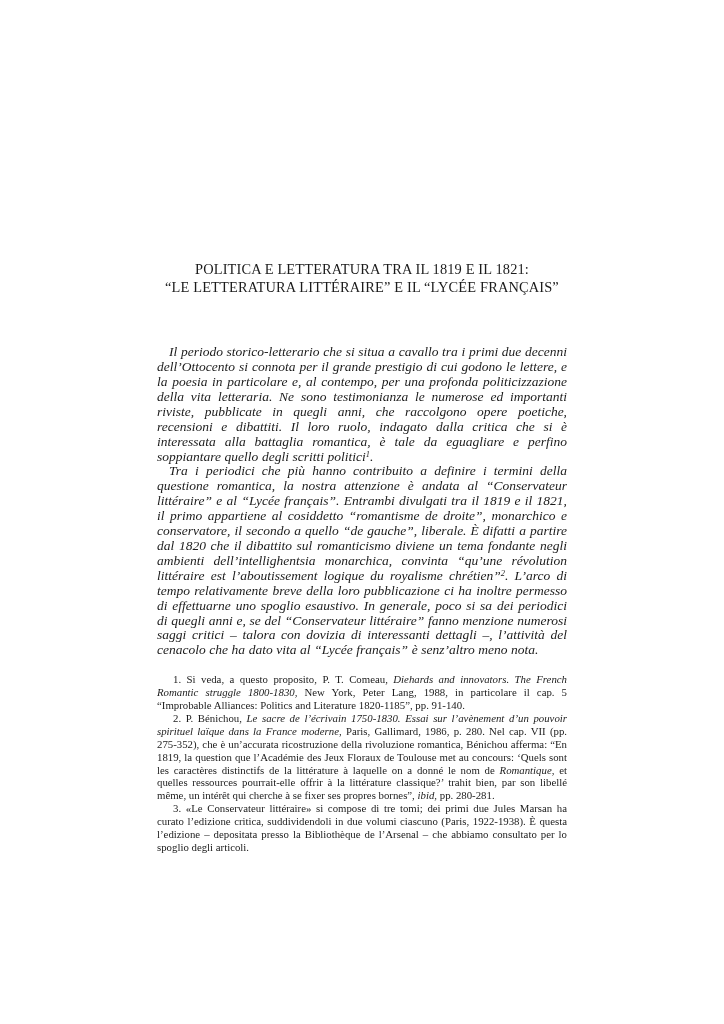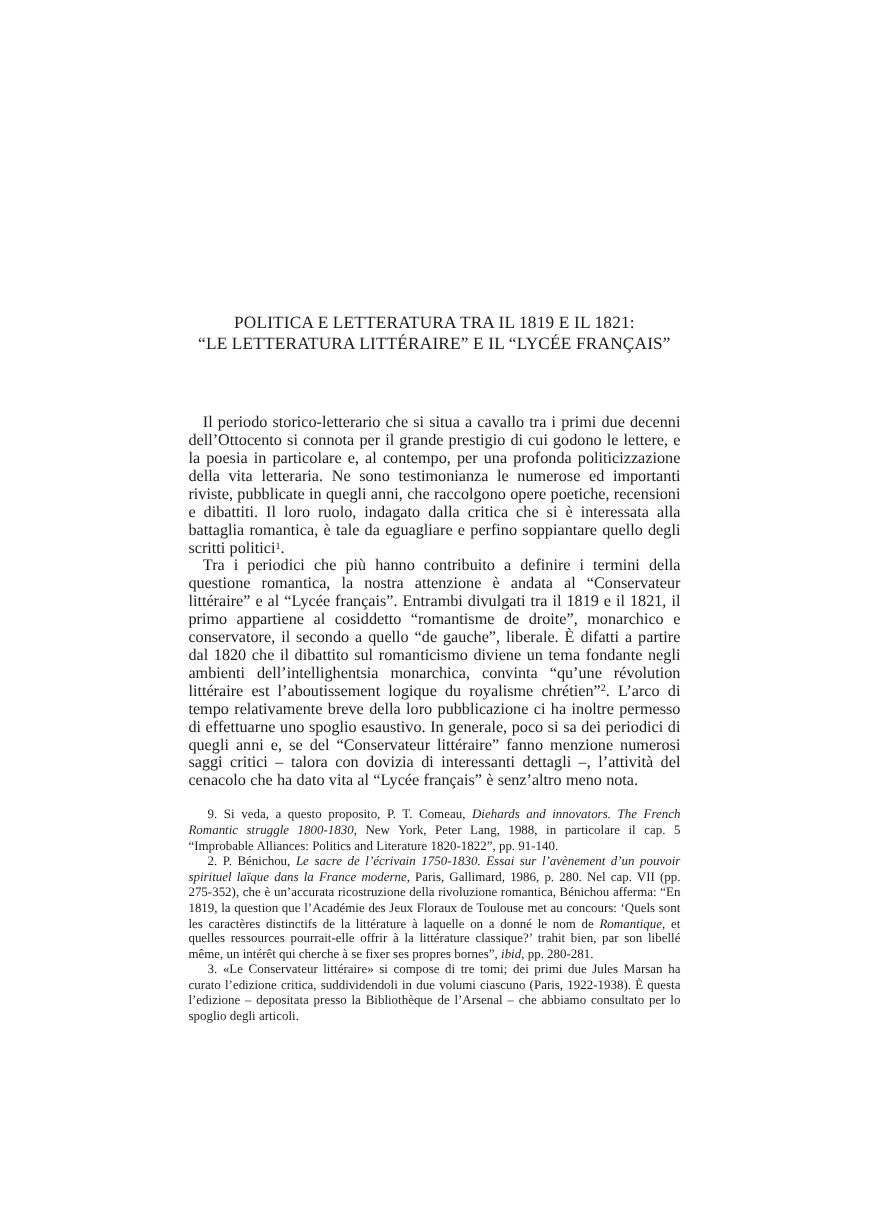--- a/index.html
+++ b/index.html
@@ -29,20 +29,21 @@
     line-height: 17.6px;
     text-align: center;
     letter-spacing: 0.15px;
   }
   .title-line {
     display: block;
     white-space: nowrap;
   }
   .body-text {
     margin-top: 49px;
+    font-style: italic;
   }
   .para {
     margin: 0;
     font-size: 13.5px;
     line-height: 14.9px;
     text-align: justify;
     text-indent: 12px;
     word-spacing: 0.2px;
   }
   .footnotes {
@@ -74,19 +75,19 @@
       <span class="title-line">POLITICA E LETTERATURA TRA IL 1819 E IL 1821:</span>
       <span class="title-line">“LE LETTERATURA LITTÉRAIRE” E IL “LYCÉE FRANÇAIS”</span>
     </h1>
 
     <div class="body-text">
       <p class="para"><span>Il periodo storico-letterario che si situa a cavallo tra i primi due decenni dell’Ottocento si connota per il grande prestigio di cui godono le lettere, e la poesia in particolare e, al contempo, per una profonda politicizzazione della vita letteraria. Ne sono testimonianza le numerose ed importanti riviste, pubblicate in quegli anni, che raccolgono opere poetiche, recensioni e dibattiti. Il loro ruolo, indagato dalla critica che si è interessata alla battaglia romantica, è tale da eguagliare e perfino soppiantare quello degli scritti politici</span><sup>1</sup><span>.</span></p>
       <p class="para"><span>Tra i periodici che più hanno contribuito a definire i termini della questione romantica, la nostra attenzione è andata al “Conservateur littéraire” e al “Lycée français”. Entrambi divulgati tra il 1819 e il 1821, il primo appartiene al cosiddetto “romantisme de droite”, monarchico e conservatore, il secondo a quello “de gauche”, liberale. È difatti a partire dal 1820 che il dibattito sul romanticismo diviene un tema fondante negli ambienti dell’intellighentsia monarchica, convinta “qu’une révolution littéraire est l’aboutissement logique du royalisme chrétien”</span><sup>2</sup><span>. L’arco di tempo relativamente breve della loro pubblicazione ci ha inoltre permesso di effettuarne uno spoglio esaustivo. In generale, poco si sa dei periodici di quegli anni e, se del “Conservateur littéraire” fanno menzione numerosi saggi critici – talora con dovizia di interessanti dettagli –, l’attività del cenacolo che ha dato vita al “Lycée français” è senz’altro meno nota.</span></p>
     </div>
 
     <div class="footnotes">
-      <p class="fn"><span>9. Si veda, a questo proposito, P. T. Comeau, </span><em>Diehards and innovators. The French Romantic struggle 1800-1830</em><span>, New York, Peter Lang, 1988, in particolare il cap. 5 “Improbable Alliances: Politics and Literature 1820-1822”, pp. 91-140.</span></p>
+      <p class="fn"><span>1. Si veda, a questo proposito, P. T. Comeau, </span><em>Diehards and innovators. The French Romantic struggle 1800-1830</em><span>, New York, Peter Lang, 1988, in particolare il cap. 5 “Improbable Alliances: Politics and Literature 1820-1185”, pp. 91-140.</span></p>
       <p class="fn"><span>2. P. Bénichou, </span><em>Le sacre de l’écrivain 1750-1830. Essai sur l’avènement d’un pouvoir spirituel laïque dans la France moderne</em><span>, Paris, Gallimard, 1986, p. 280. Nel cap. VII (pp. 275-352), che è un’accurata ricostruzione della rivoluzione romantica, Bénichou afferma: “En 1819, la question que l’Académie des Jeux Floraux de Toulouse met au concours: ‘Quels sont les caractères distinctifs de la littérature à laquelle on a donné le nom de </span><em>Romantique</em><span>, et quelles ressources pourrait-elle offrir à la littérature classique?’ trahit bien, par son libellé même, un intérêt qui cherche à se fixer ses propres bornes”, </span><em>ibid</em><span>, pp. 280-281.</span></p>
       <p class="fn"><span>3. «Le Conservateur littéraire» si compose di tre tomi; dei primi due Jules Marsan ha curato l’edizione critica, suddividendoli in due volumi ciascuno (Paris, 1922-1938). È questa l’edizione – depositata presso la Bibliothèque de l’Arsenal – che abbiamo consultato per lo spoglio degli articoli.</span></p>
     </div>
 
   </div>
 </div>
 
 </body></html>

